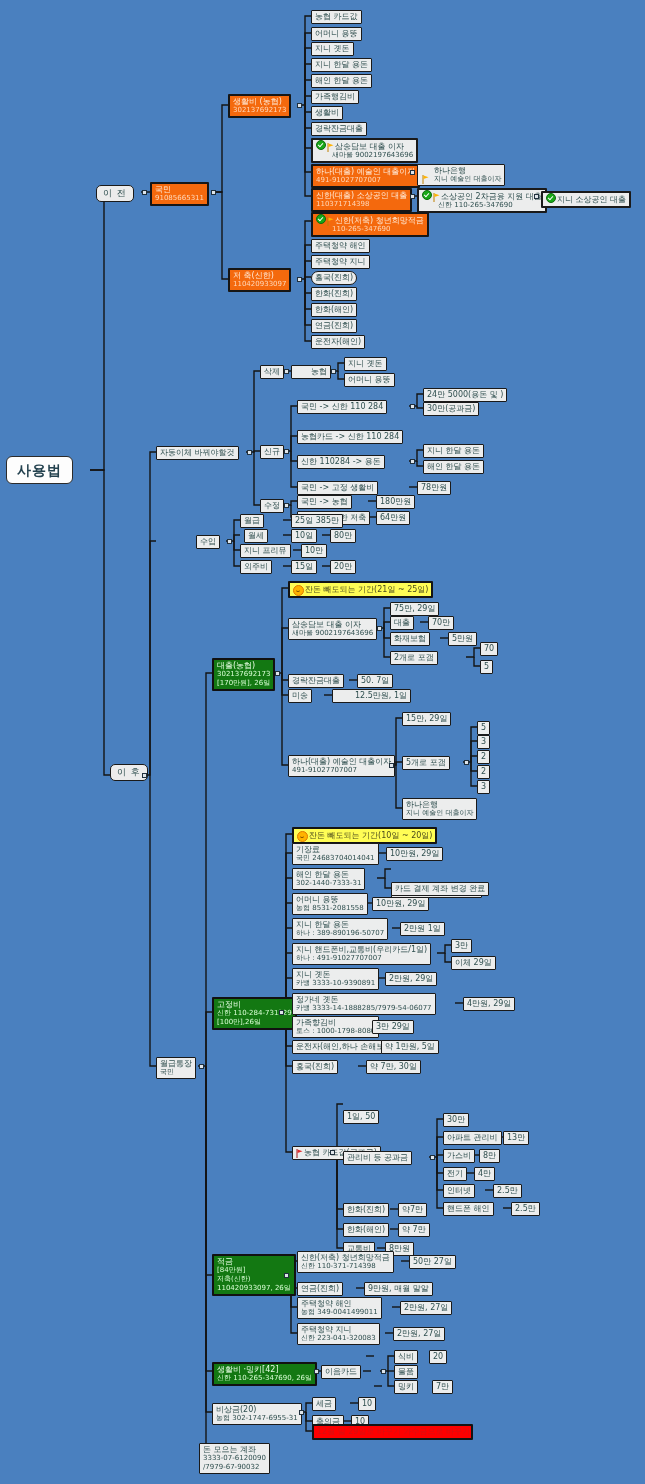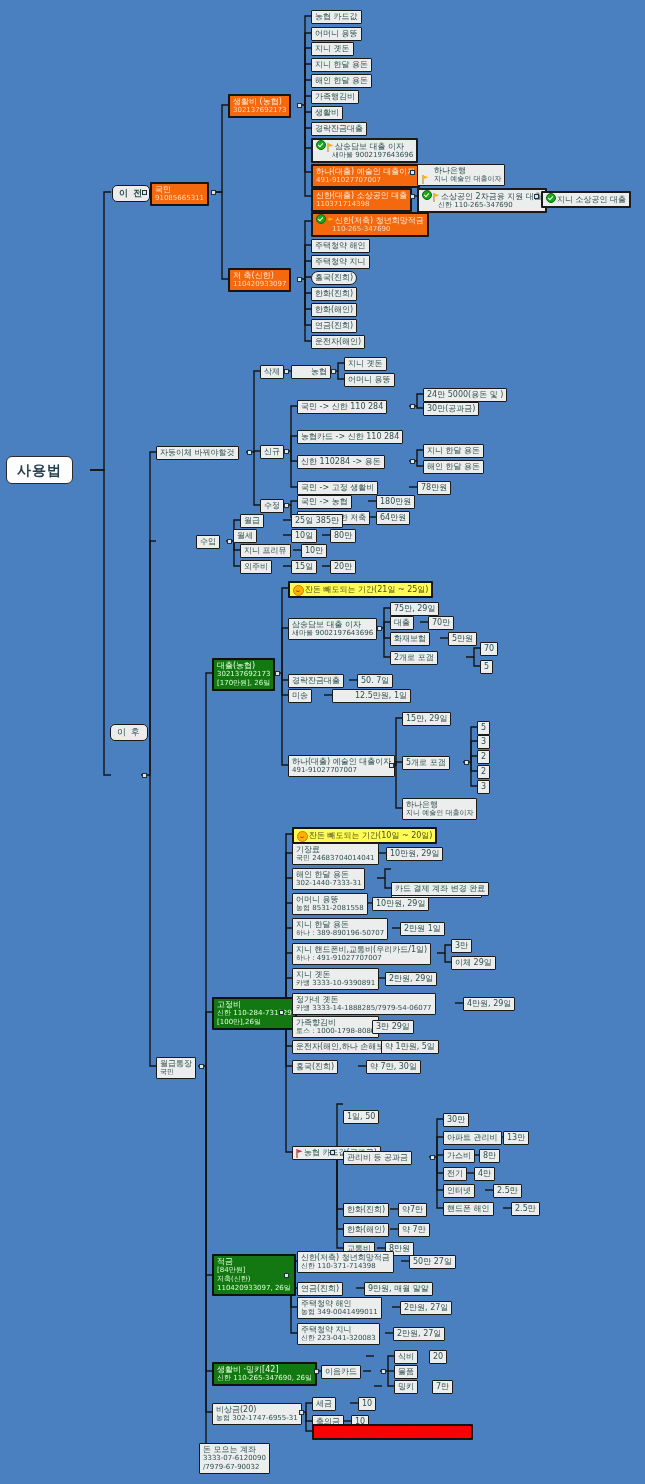--- a/index.html
+++ b/index.html
@@ -250,22 +250,22 @@
       <path d="M298 1412 H306 V1403 H312"></path>
       <path d="M306 1412 V1421 H312"></path>
       <path d="M306 1412 V1431 H312"></path>
       <path d="M350 1403 H358"></path>
       <path d="M343 1421 H351"></path>
     </g>
   </svg>
 
   <div class="node n-root" style="left:6px;top:456px;">사용법</div>
 
-  <div class="node n-pill" style="left:112px;top:185px;font-weight:bold;">이 전</div>
-  <div class="node n-pill" style="left:110px;top:724px;text-align:right;">이 후</div>
+  <div class="node n-pill" style="left:96px;top:185px;">이 전</div>
+  <div class="node n-pill" style="left:110px;top:764px;text-align:right;">이 후</div>
 
   <div class="node n-orange twoline" style="left:150px;top:182px;">
     <span>국민</span>
     <span class="l2">91085665311</span>
   </div>
 
   <div class="node n-orange twoline" style="left:228px;top:94px;">
     <span>생활비 (농협)</span>
     <span class="l2">302137692173</span>
   </div>
@@ -356,21 +356,21 @@
 
   <div class="node" style="left:260px;top:499px;">수정</div>
   <div class="node" style="left:297px;top:495px;">국민 -&gt; 농협</div>
   <div class="node" style="left:376px;top:495px;">180만원</div>
   <div class="node" style="left:297px;top:511px;">국민 -&gt; 신한 저축</div>
   <div class="node" style="left:376px;top:511px;">64만원</div>
 
   <div class="node" style="left:196px;top:535px;">수입</div>
   <div class="node" style="left:240px;top:514px;">월급</div>
   <div class="node" style="left:291px;top:514px;">25일 385만</div>
-  <div class="node" style="left:233px;top:529px;font-family:Liberation Serif, serif;">월세</div>
+  <div class="node" style="left:244px;top:529px;font-family:Liberation Serif, serif;">월세</div>
   <div class="node" style="left:291px;top:529px;">10일</div>
   <div class="node" style="left:330px;top:529px;">80만</div>
   <div class="node" style="left:240px;top:544px;">지니 프리뮤</div>
   <div class="node" style="left:301px;top:544px;">10만</div>
   <div class="node" style="left:240px;top:560px;">외주비</div>
   <div class="node" style="left:291px;top:560px;">15일</div>
   <div class="node" style="left:330px;top:560px;">20만</div>
 
   <div class="node twoline" style="left:156px;top:1057px;">
     <span>월급통장</span>

